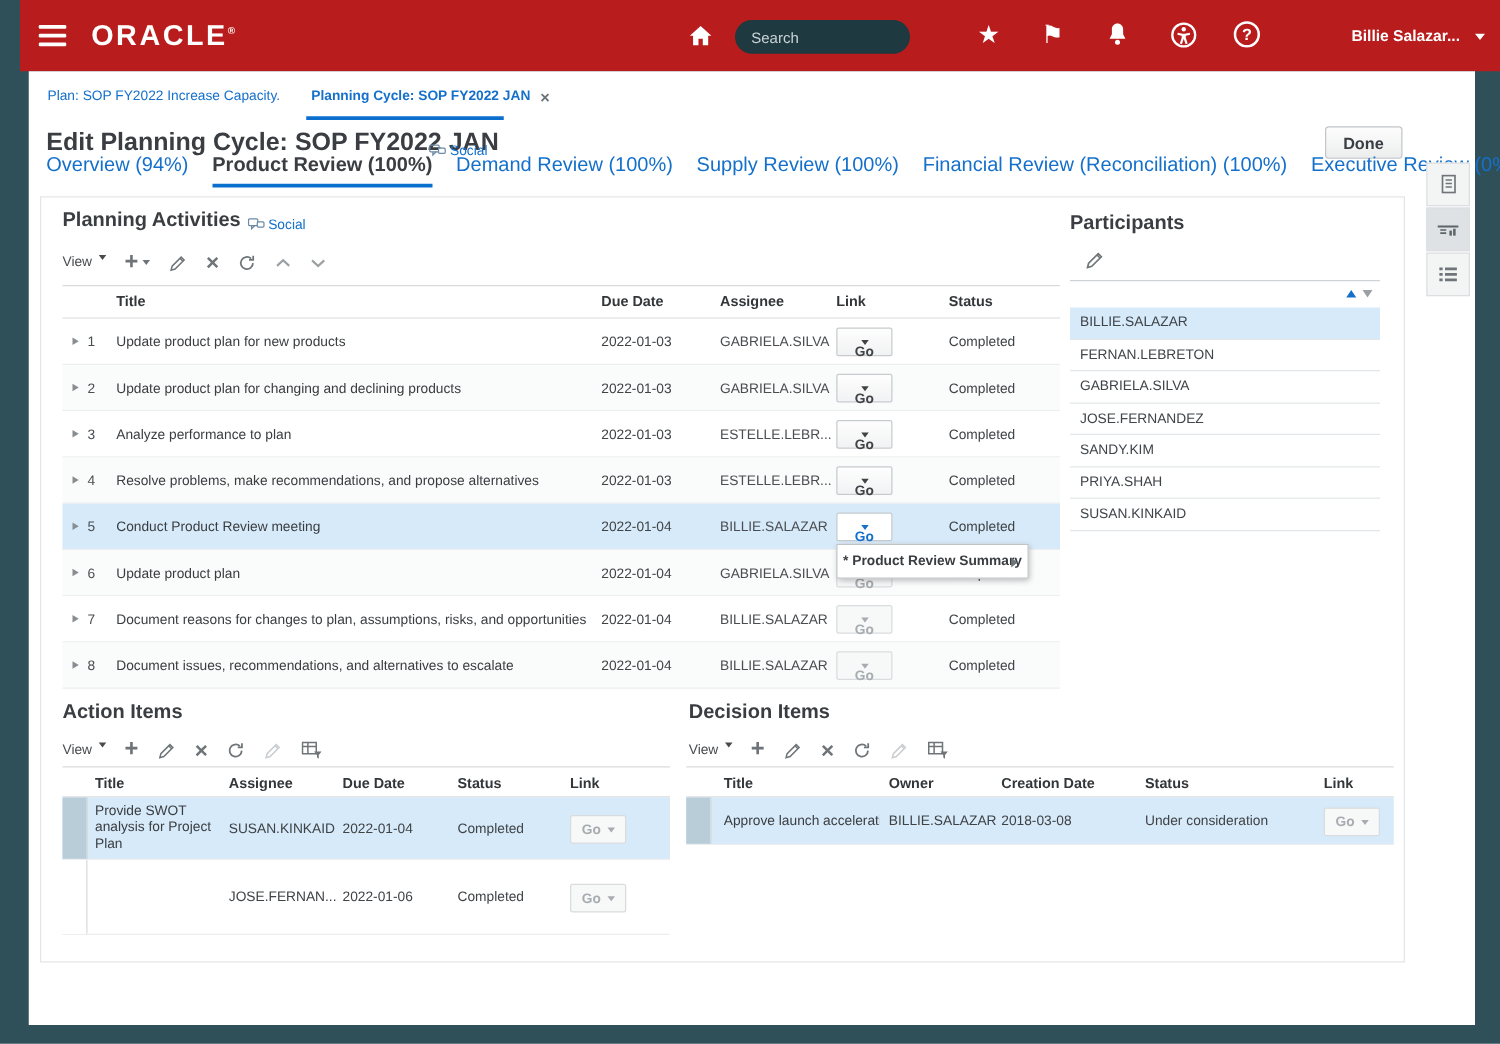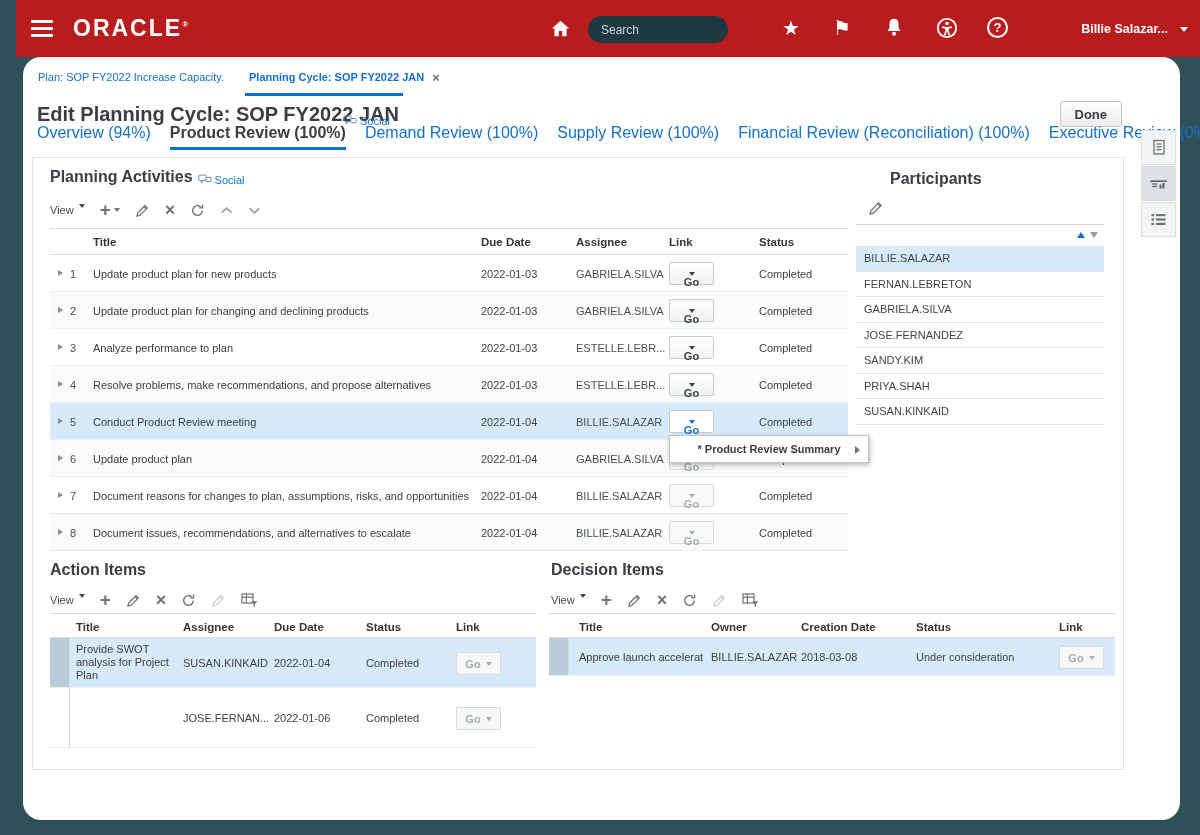--- a/index.html
+++ b/index.html
@@ -24,21 +24,21 @@
   .tb-ic { position:absolute; top:18px; color:#fff; font-size:20px; line-height:20px; cursor:pointer; }
   .tb-star { left:766px; }
   .tb-flag { left:817px; }
   .tb-bell { left:868px; top:17px; }
   .tb-access { left:920px; top:17px; }
   .tb-help { left:971px; top:17px; width:21px; height:21px; border:2px solid #fff; border-radius:50%; color:#fff; font-size:13px; font-weight:700; display:flex; align-items:center; justify-content:center; }
   .tb-user { position:absolute; right:28px; top:22px; color:#fff; font-size:12.5px; font-weight:700; display:flex; align-items:center; gap:12px; cursor:pointer; }
   .caret-w { width:0; height:0; border-left:4px solid transparent; border-right:4px solid transparent; border-top:5px solid #fff; }
 
   
-  .page { position:absolute; left:23px; top:57px; width:1157px; height:763px; background:#fff;border-radius:18px; }
+  .page { position:absolute; left:23px; top:57px; width:1157px; height:763px; background:#fff; }
 
   
   .doc-tab1 { position:absolute; left:15px; top:14px; font-size:11px; color:#1470CB; cursor:pointer; }
   .doc-tab2 { position:absolute; left:226px; top:14px; font-size:11px; font-weight:700; color:#1470CB; cursor:pointer; display:flex; gap:8px; align-items:center; }
   .doc-tab2 .closex { color:#6b7276; font-weight:700; font-size:13px; line-height:11px; }
   .tab2-underline { position:absolute; left:222px; top:36px; width:158px; height:3px; background:#0B6FCE; }
 
   
   .pg-title { position:absolute; left:14px; top:46px; font-size:20px; color:#3a3d42; }
   .social-link { display:inline-flex; align-items:center; gap:3px; font-size:11px; color:#1470CB; cursor:pointer; }
@@ -77,26 +77,26 @@
   .c-num { left:20px; color:#4a4e52; }
   .c-title { left:43px; color:#3a3d40; }
   .c-due { left:431px; }
   .c-asg { left:526px; color:#4a4e52; }
   .c-status { left:709px; }
   .gobtn { position:absolute; left:619px; top:7px; width:45px; height:23px; border:1px solid #c6cbce; border-radius:2px; background:linear-gradient(#fefefe,#f1f2f3); font-size:11px; font-weight:700; color:#3f4346; display:flex; align-items:center; justify-content:center; gap:5px; cursor:pointer; font-family:"Liberation Sans",sans-serif; }
   .gobtn.dim { color:#a6acb0; background:#f7f8f8; border-color:#d9dcde; }
   .gobtn.open { color:#1470CB; background:#fff; }
 
   
-  .go-menu { position:absolute; left:619px; top:207px; width:200px; height:28px; background:#fff; border:1px solid #bfc4c7; box-shadow:1px 2px 5px rgba(0,0,0,.28); z-index:10; display:flex; align-items:center; justify-content:center; font-size:11px; font-weight:700; color:#3a3d40; cursor:pointer; }
+  .go-menu { position:absolute; left:619px; top:207px; width:154px; height:28px; background:#fff; border:1px solid #bfc4c7; box-shadow:1px 2px 5px rgba(0,0,0,.28); z-index:10; display:flex; align-items:center; justify-content:center; font-size:11px; font-weight:700; color:#3a3d40; cursor:pointer; }
   .go-menu .tri-sub { position:absolute; right:8px; top:10px; width:0; height:0; border-top:4px solid transparent; border-bottom:4px solid transparent; border-left:5px solid #6e7477; }
 
   
   .participants { position:absolute; left:823px; top:0; width:248px; }
-  .pt-title { position:absolute; left:0; top:12px;margin-left:34px; }
+  .pt-title { position:absolute; left:0; top:12px; }
   .pt-pencil { position:absolute; left:12px; top:42px; cursor:pointer; }
   .pt-sort { position:absolute; left:0; top:66px; width:248px; height:22px; border-top:1px solid #cfd3d5; }
   .sort-ic { position:absolute; right:6px; top:7px; display:flex; gap:5px; cursor:pointer; }
   .sort-up { width:0; height:0; border-left:4.5px solid transparent; border-right:4.5px solid transparent; border-bottom:6px solid #1470CB; }
   .sort-down { width:0; height:0; border-left:4.5px solid transparent; border-right:4.5px solid transparent; border-top:6px solid #9aa0a4; }
   .pt-list { position:absolute; left:0; top:88px; width:248px; }
   .pt-row { height:25.5px; border-bottom:1px solid #e4e7e9; font-size:11px; color:#3f4449; display:flex; align-items:center; padding-left:8px; cursor:pointer; }
   .pt-row.sel { background:#D7EAFA; }
 
   

